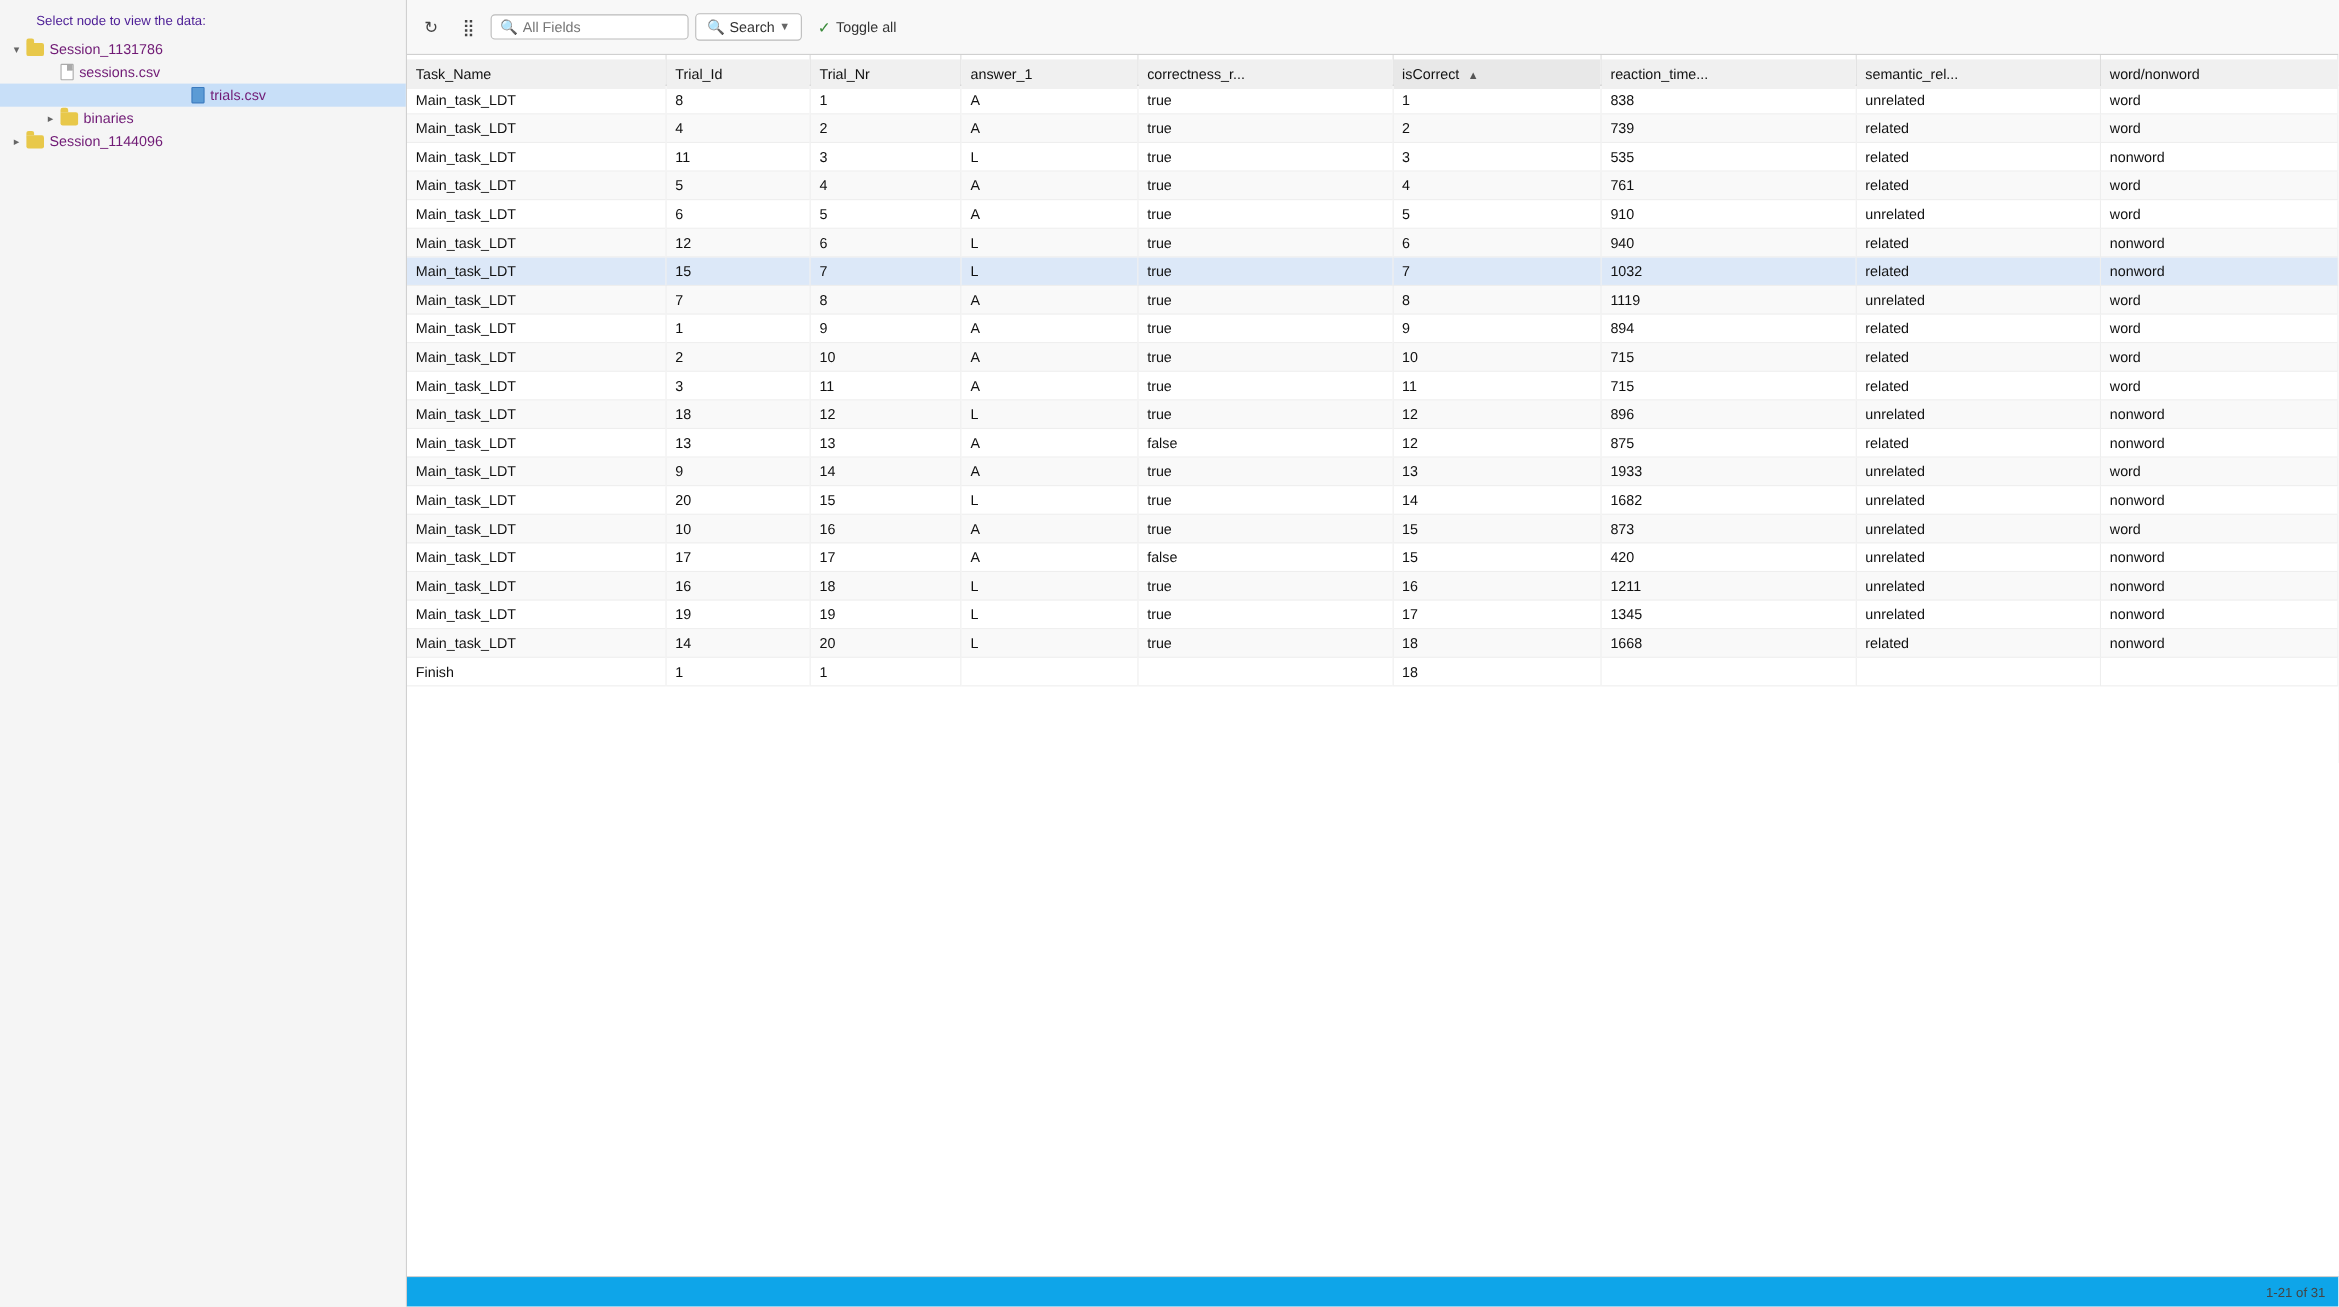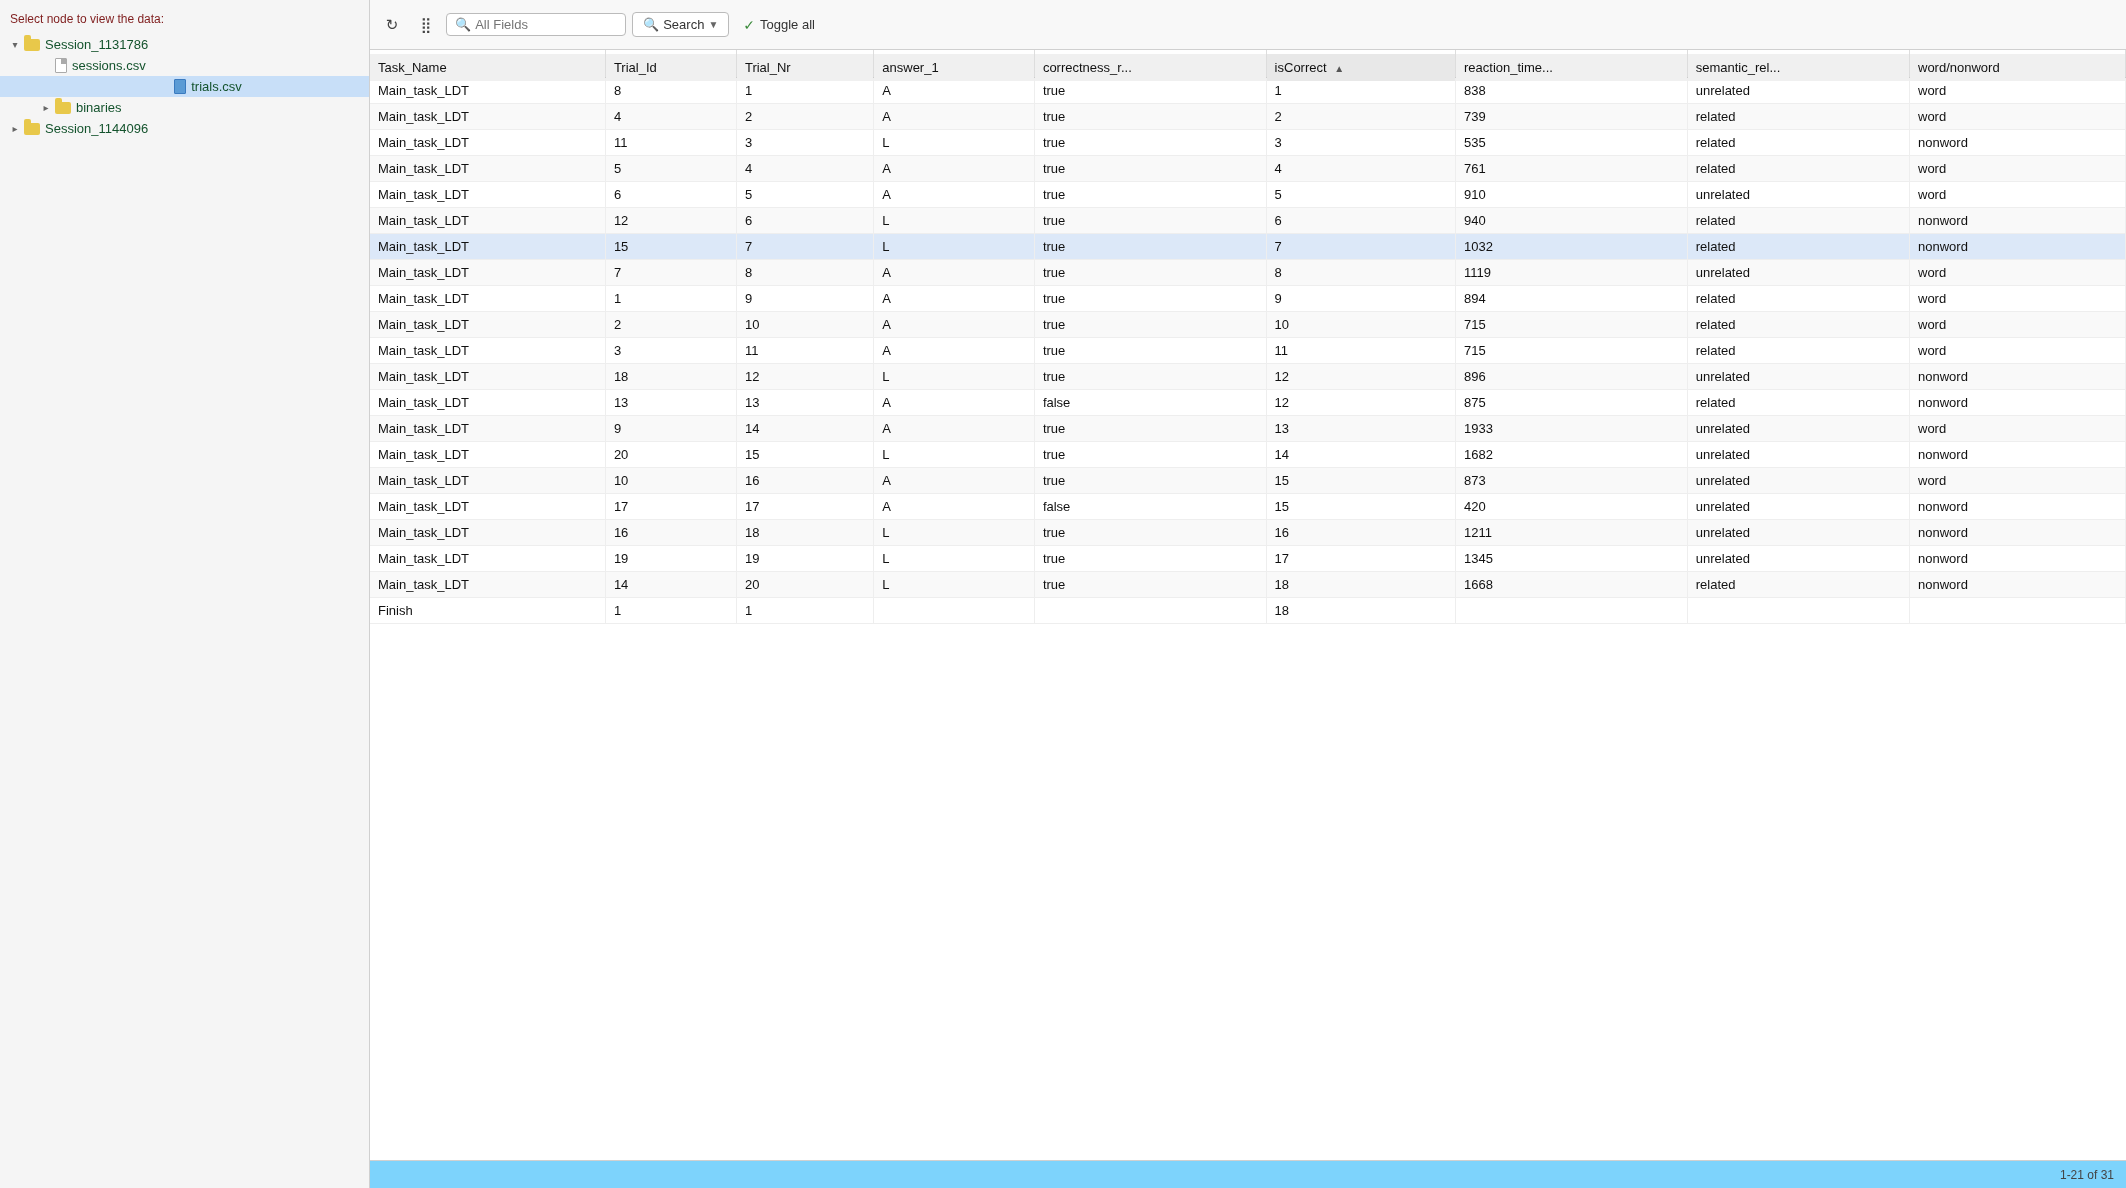--- a/index.html
+++ b/index.html
@@ -17,38 +17,39 @@
     .sidebar {
       width: 370px;
       min-width: 370px;
       background: #f5f5f5;
       border-right: 1px solid #d0d0d0;
       padding: 8px 0;
       overflow-y: auto;
     }
     .sidebar-header {
       font-size: 12px;
-      color: #7f1d1d;
+      color: #4c1d95;
       padding: 4px 10px 8px 10px;
       font-weight: 400;
+      margin-left: 23px;
     }
     .tree-item {
       display: flex;
       align-items: center;
       padding: 3px 8px;
       cursor: pointer;
       white-space: nowrap;
     }
     .tree-item.selected {
       background: #c8dff8;
       justify-content: center;
     }
     .tree-label {
       font-size: 13px;
-      color: #14532d;
+      color: #701a75;
     }
     .tree-expander {
       width: 14px;
       height: 14px;
       margin-right: 2px;
       flex-shrink: 0;
       display: flex;
       align-items: center;
       justify-content: center;
       color: #666;
@@ -208,21 +209,21 @@
     tbody td {
       padding: 5px 8px;
       border-right: 1px solid #eee;
       white-space: nowrap;
       color: #111;
     }
 
     
     .status-bar {
       height: 28px;
-      background: #7dd3fc;
+      background: #0ea5e9;
       border-top: 1px solid #d0d0d0;
       display: flex;
       align-items: center;
       justify-content: flex-end;
       padding: 0 12px;
       font-size: 12px;
       color: #444;
       flex-shrink: 0;
     }
   </style>

